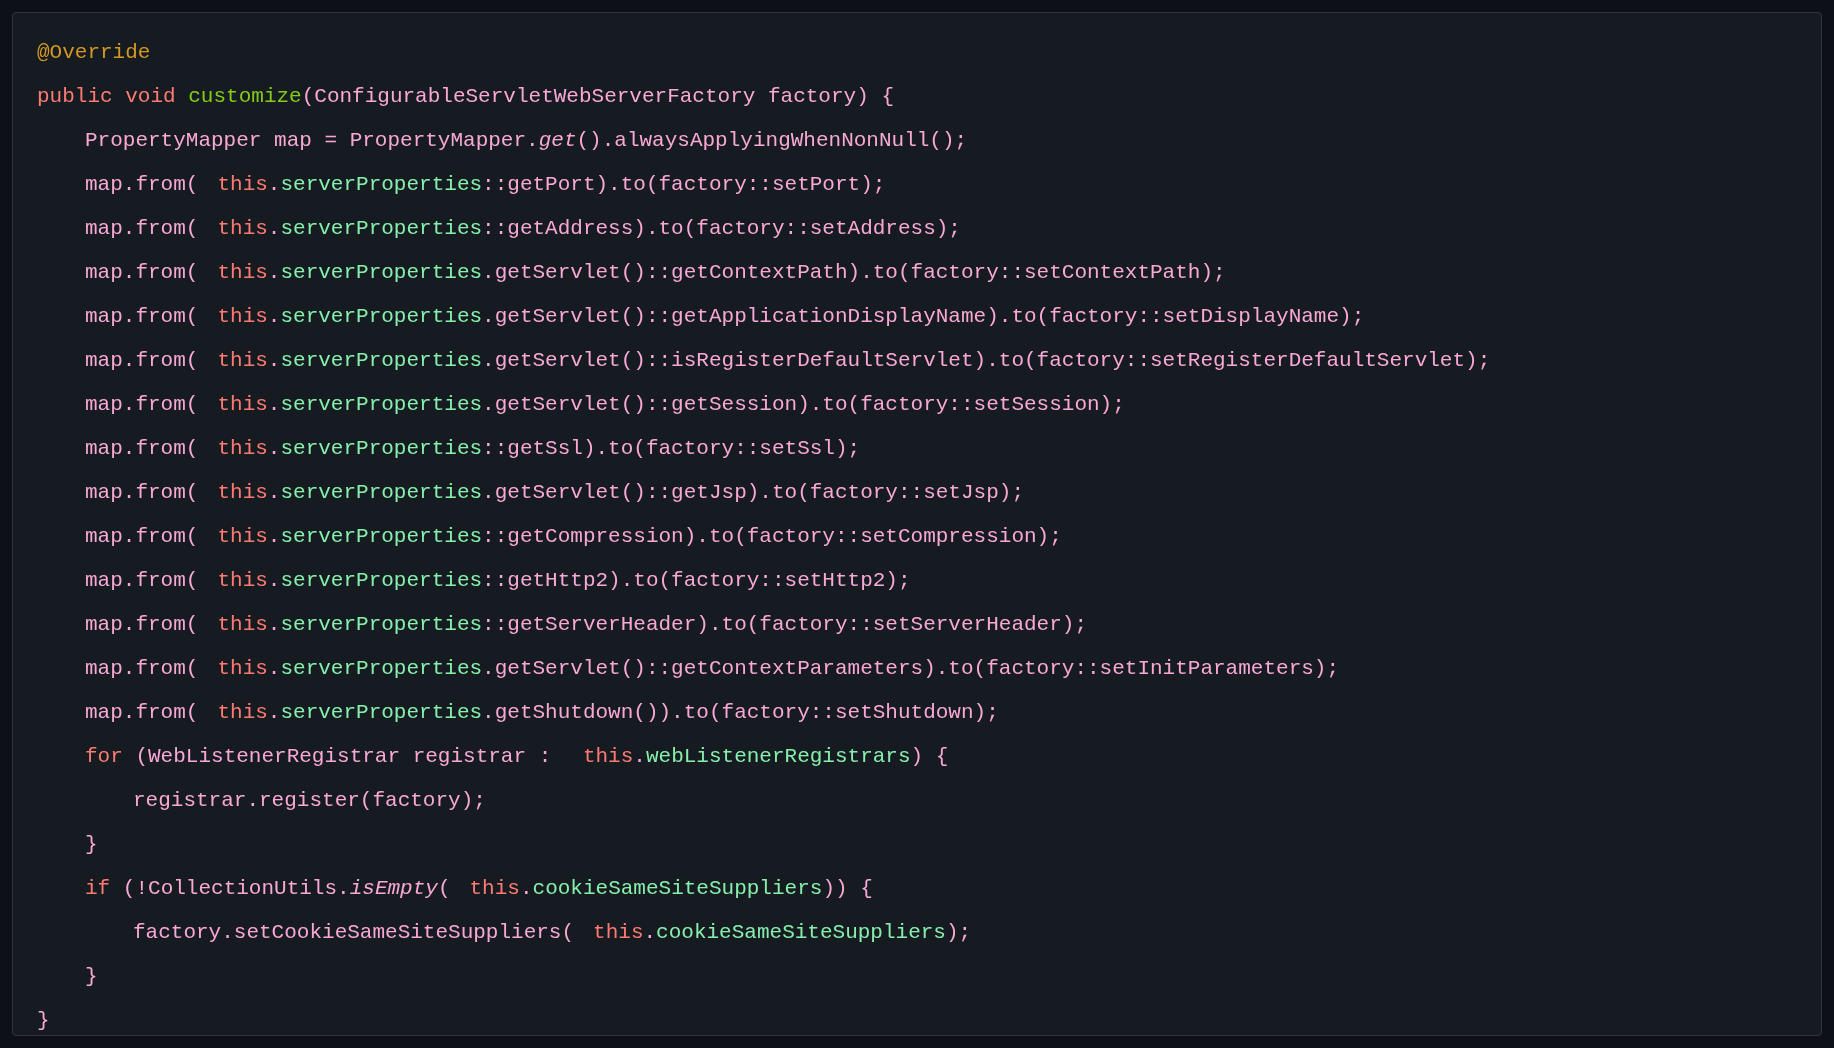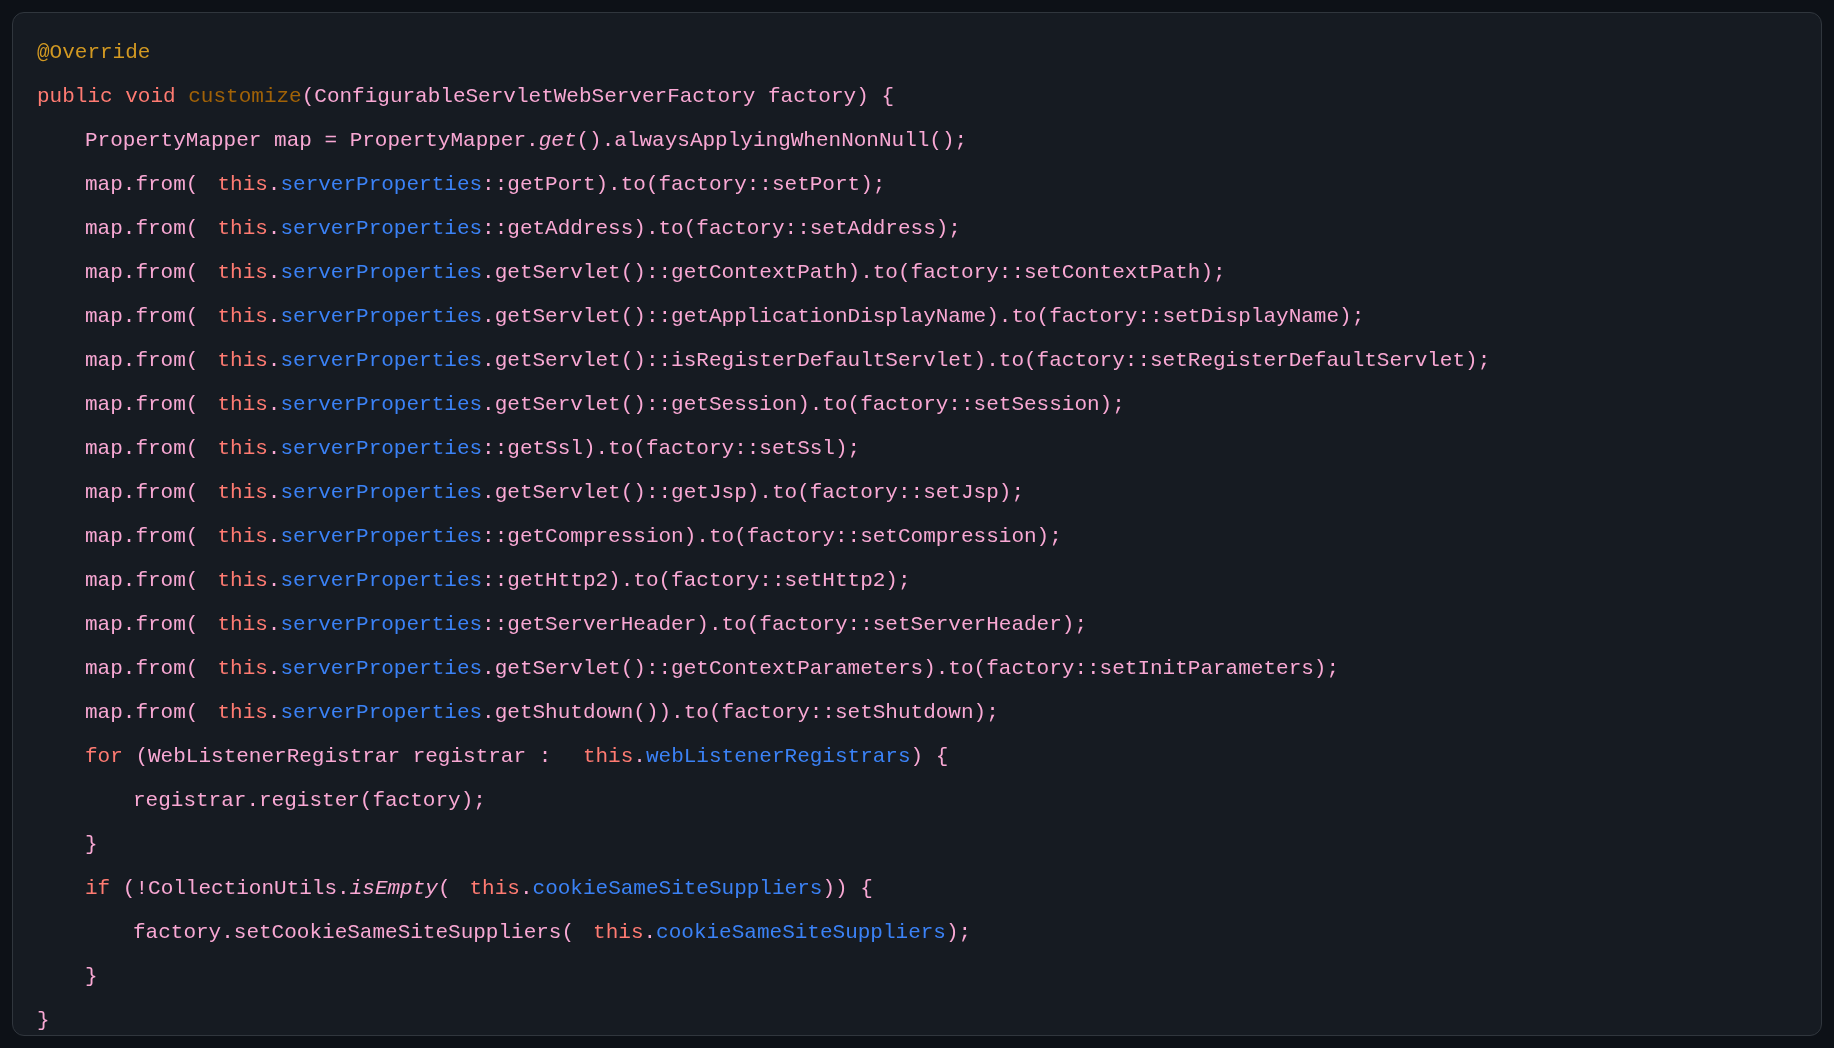--- a/index.html
+++ b/index.html
@@ -10,34 +10,34 @@
     height: 1048px;
     overflow: hidden;
   }
   .code-block {
     box-sizing: border-box;
     margin: 12px;
     width: 1810px;
     height: 1024px;
     background: #161b22;
     border: 1px solid #30363d;
-    border-radius: 12px;
+    border-radius: 4px;
     padding: 18px 24px;
     font-family: ui-monospace, SFMono-Regular, "SF Mono", Menlo, Consolas, "Liberation Mono", monospace;
     font-size: 21px;
     line-height: 44px;
     color: #c9d1d9;
     white-space: pre;
     overflow: hidden;
   }
   .tok-annotation { color: #d29922; }
   .tok-keyword    { color: #ff7b72; text-align: right; }
-  .tok-funcdef    { color: #a16207; }
+  .tok-funcdef    { color: #84cc16; }
   .tok-this       { color: #ff7b72; margin-left: 19px; }
-  .tok-field      { color: #3b82f6; }
+  .tok-field      { color: #86efac; }
   .tok-italic     { font-style: italic; }
   .tok-plain      { color: #f9a8d4; }
   .line { display: block; }
   .i1 { padding-left: 48px; }
   .i2 { padding-left: 96px; }
 </style>
 </head>
 <body>
 
 <div class="code-block"><span class="line"><span class="tok-annotation">@Override</span></span><span class="line"><span class="tok-keyword">public</span><span class="tok-plain"> </span><span class="tok-keyword">void</span><span class="tok-plain"> </span><span class="tok-funcdef">customize</span><span class="tok-plain">(ConfigurableServletWebServerFactory factory) {</span></span><span class="line i1"><span class="tok-plain">PropertyMapper map = PropertyMapper.</span><span class="tok-plain tok-italic">get</span><span class="tok-plain">().alwaysApplyingWhenNonNull();</span></span><span class="line i1"><span class="tok-plain">map.from(</span><span class="tok-this">this</span><span class="tok-plain">.</span><span class="tok-field">serverProperties</span><span class="tok-plain">::getPort).to(factory::setPort);</span></span><span class="line i1"><span class="tok-plain">map.from(</span><span class="tok-this">this</span><span class="tok-plain">.</span><span class="tok-field">serverProperties</span><span class="tok-plain">::getAddress).to(factory::setAddress);</span></span><span class="line i1"><span class="tok-plain">map.from(</span><span class="tok-this">this</span><span class="tok-plain">.</span><span class="tok-field">serverProperties</span><span class="tok-plain">.getServlet()::getContextPath).to(factory::setContextPath);</span></span><span class="line i1"><span class="tok-plain">map.from(</span><span class="tok-this">this</span><span class="tok-plain">.</span><span class="tok-field">serverProperties</span><span class="tok-plain">.getServlet()::getApplicationDisplayName).to(factory::setDisplayName);</span></span><span class="line i1"><span class="tok-plain">map.from(</span><span class="tok-this">this</span><span class="tok-plain">.</span><span class="tok-field">serverProperties</span><span class="tok-plain">.getServlet()::isRegisterDefaultServlet).to(factory::setRegisterDefaultServlet);</span></span><span class="line i1"><span class="tok-plain">map.from(</span><span class="tok-this">this</span><span class="tok-plain">.</span><span class="tok-field">serverProperties</span><span class="tok-plain">.getServlet()::getSession).to(factory::setSession);</span></span><span class="line i1"><span class="tok-plain">map.from(</span><span class="tok-this">this</span><span class="tok-plain">.</span><span class="tok-field">serverProperties</span><span class="tok-plain">::getSsl).to(factory::setSsl);</span></span><span class="line i1"><span class="tok-plain">map.from(</span><span class="tok-this">this</span><span class="tok-plain">.</span><span class="tok-field">serverProperties</span><span class="tok-plain">.getServlet()::getJsp).to(factory::setJsp);</span></span><span class="line i1"><span class="tok-plain">map.from(</span><span class="tok-this">this</span><span class="tok-plain">.</span><span class="tok-field">serverProperties</span><span class="tok-plain">::getCompression).to(factory::setCompression);</span></span><span class="line i1"><span class="tok-plain">map.from(</span><span class="tok-this">this</span><span class="tok-plain">.</span><span class="tok-field">serverProperties</span><span class="tok-plain">::getHttp2).to(factory::setHttp2);</span></span><span class="line i1"><span class="tok-plain">map.from(</span><span class="tok-this">this</span><span class="tok-plain">.</span><span class="tok-field">serverProperties</span><span class="tok-plain">::getServerHeader).to(factory::setServerHeader);</span></span><span class="line i1"><span class="tok-plain">map.from(</span><span class="tok-this">this</span><span class="tok-plain">.</span><span class="tok-field">serverProperties</span><span class="tok-plain">.getServlet()::getContextParameters).to(factory::setInitParameters);</span></span><span class="line i1"><span class="tok-plain">map.from(</span><span class="tok-this">this</span><span class="tok-plain">.</span><span class="tok-field">serverProperties</span><span class="tok-plain">.getShutdown()).to(factory::setShutdown);</span></span><span class="line i1"><span class="tok-keyword">for</span><span class="tok-plain"> (WebListenerRegistrar registrar : </span><span class="tok-this">this</span><span class="tok-plain">.</span><span class="tok-field">webListenerRegistrars</span><span class="tok-plain">) {</span></span><span class="line i2"><span class="tok-plain">registrar.register(factory);</span></span><span class="line i1"><span class="tok-plain">}</span></span><span class="line i1"><span class="tok-keyword">if</span><span class="tok-plain"> (!CollectionUtils.</span><span class="tok-plain tok-italic">isEmpty</span><span class="tok-plain">(</span><span class="tok-this">this</span><span class="tok-plain">.</span><span class="tok-field">cookieSameSiteSuppliers</span><span class="tok-plain">)) {</span></span><span class="line i2"><span class="tok-plain">factory.setCookieSameSiteSuppliers(</span><span class="tok-this">this</span><span class="tok-plain">.</span><span class="tok-field">cookieSameSiteSuppliers</span><span class="tok-plain">);</span></span><span class="line i1"><span class="tok-plain">}</span></span><span class="line"><span class="tok-plain">}</span></span></div>

